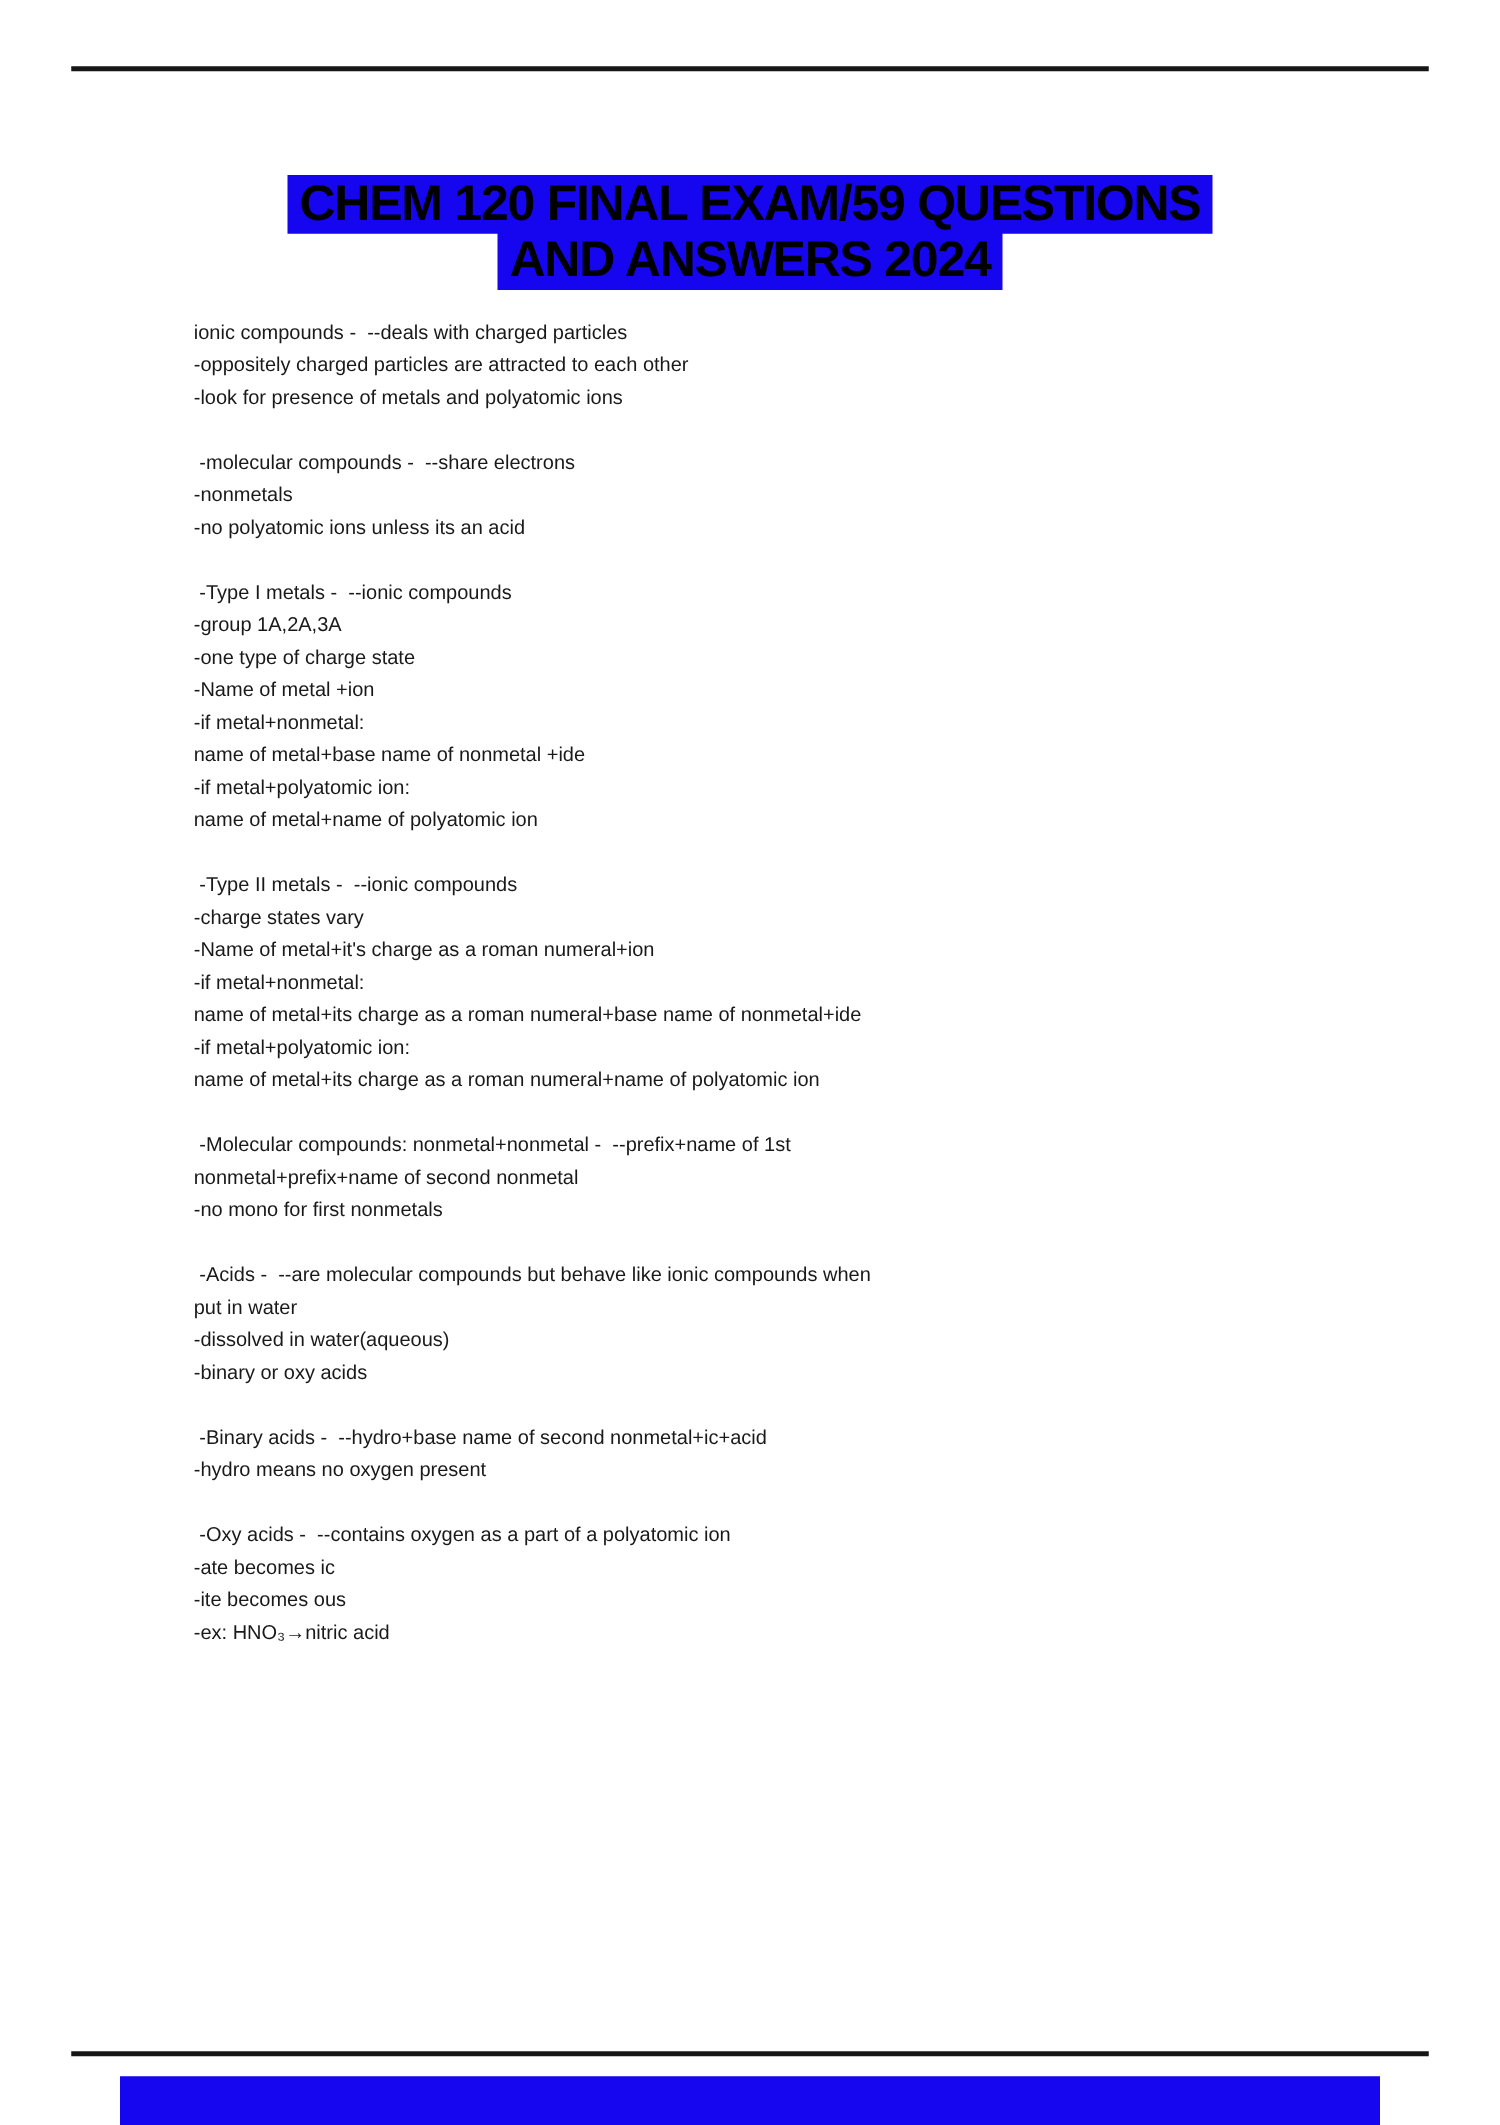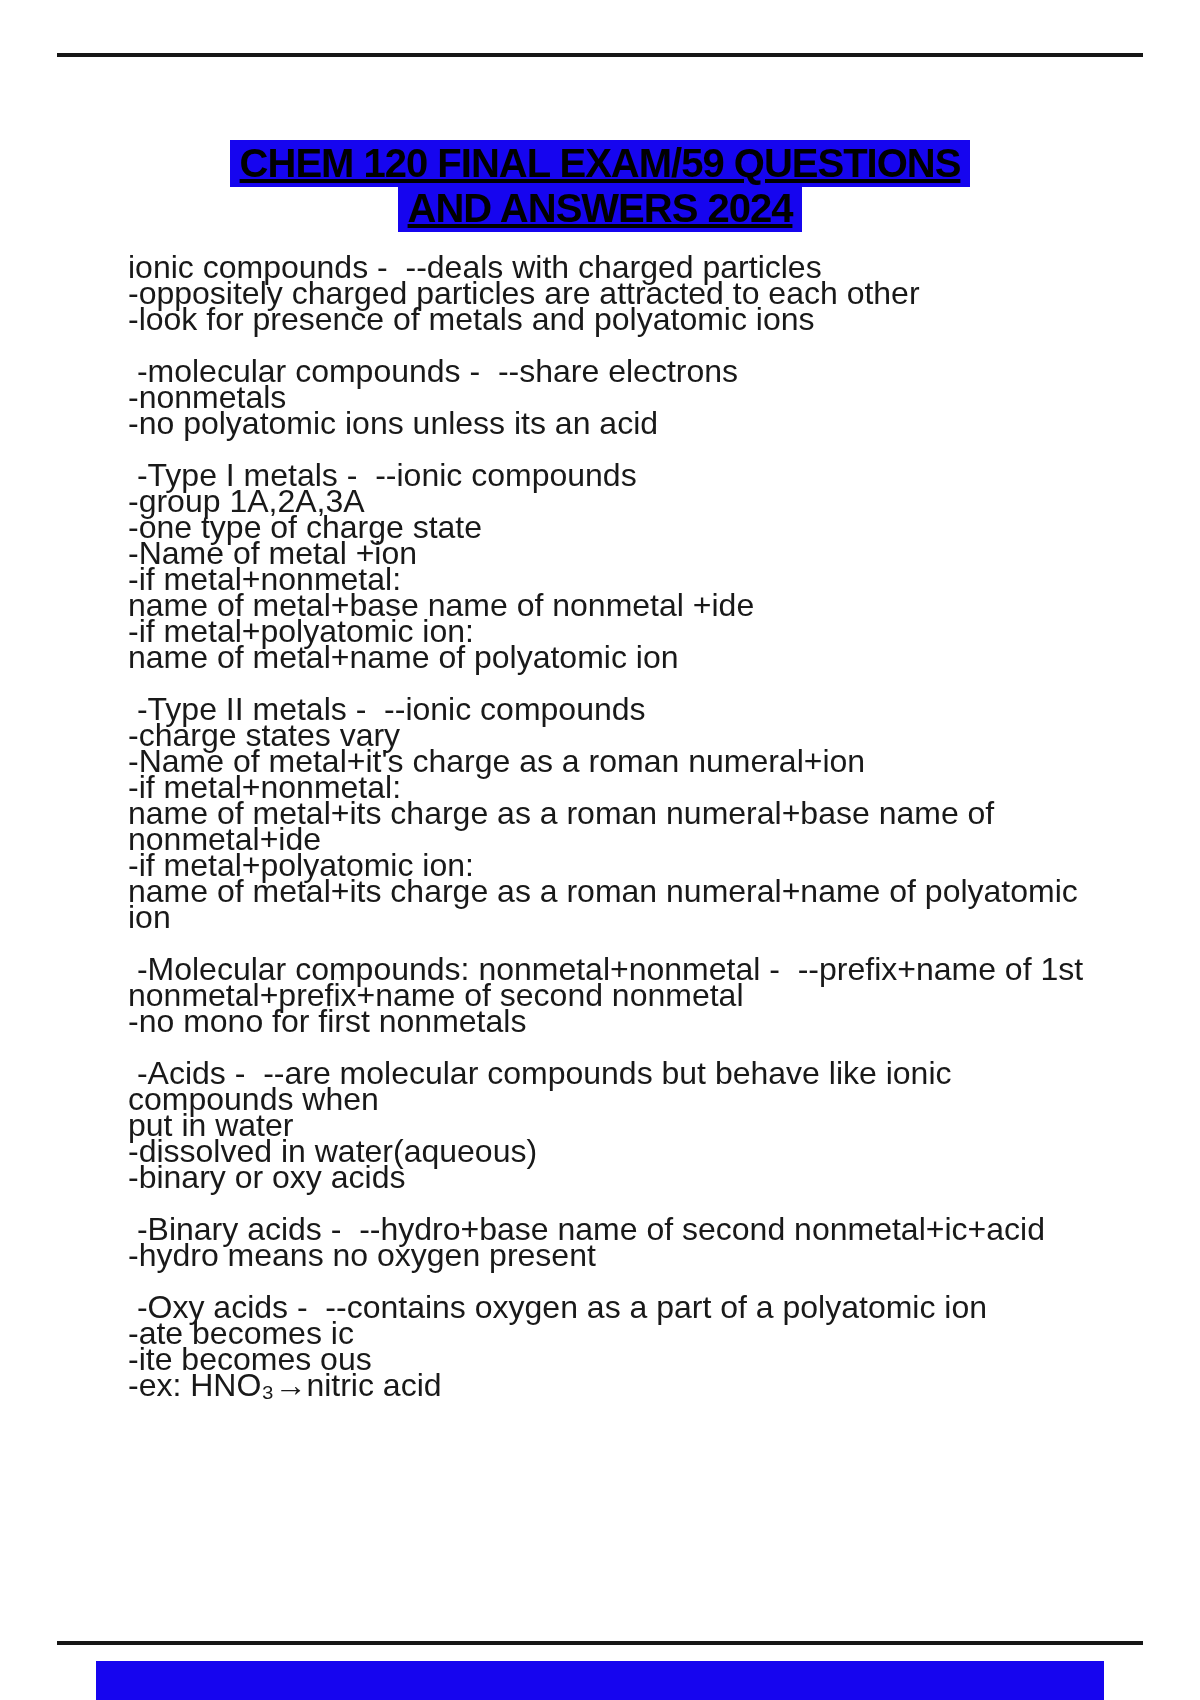--- a/index.html
+++ b/index.html
@@ -13,28 +13,28 @@
   .rule{
     position:absolute;left:57px;width:1086px;height:4px;
     background:#161616;
   }
   .rule-top{top:53px;}
   .rule-bottom{top:1641px;}
   .doc-title{
     position:absolute;top:141px;left:0;width:1200px;
     text-align:center;
     font-weight:bold;font-size:40px;line-height:45px;
-    letter-spacing:-1px;color:#000000;text-decoration:underline;
+    letter-spacing:-1px;color:#000000;
   }
   .hl{
     padding:1px 10px 2px 10px;
   }
   .doc-body{
-    position:absolute;left:128px;top:254px;width:975px;
-    font-size:32px;line-height:26px;color:#191919;
+    position:absolute;left:155px;top:254px;width:975px;
+    font-size:16px;line-height:26px;color:#191919;
     white-space:pre-wrap;
   }
   .body-line{min-height:26px;}
   .next-page-bar{
     position:absolute;left:96px;top:1661px;width:1008px;height:39px;
   }
 </style>
 </head>
 <body>
 

